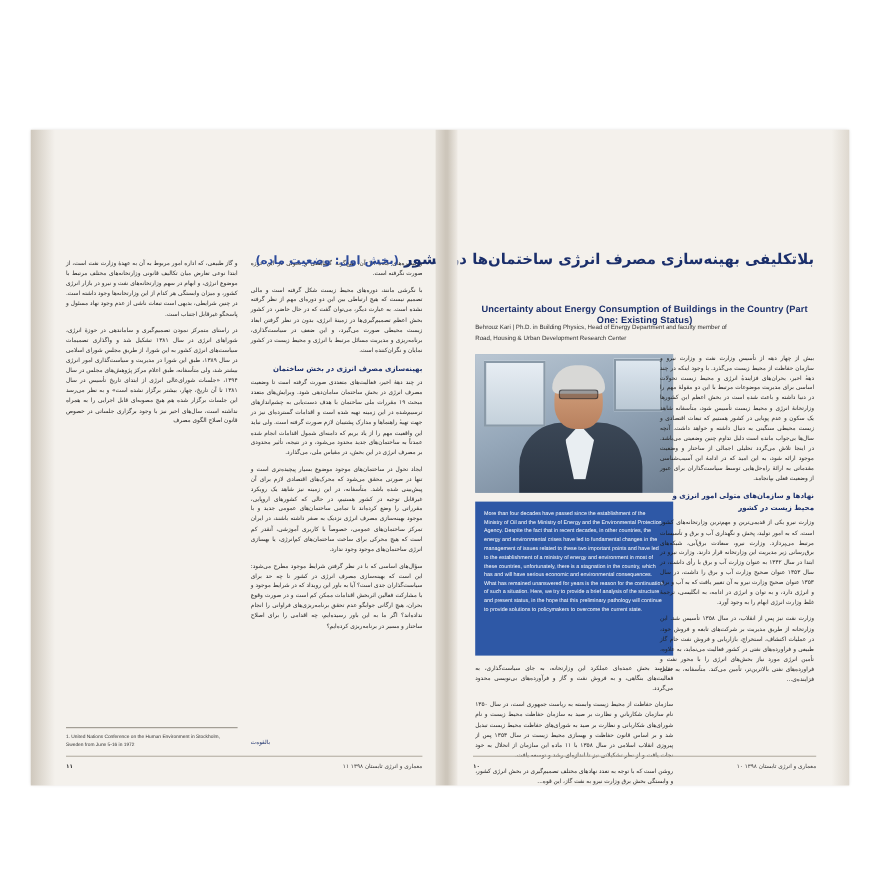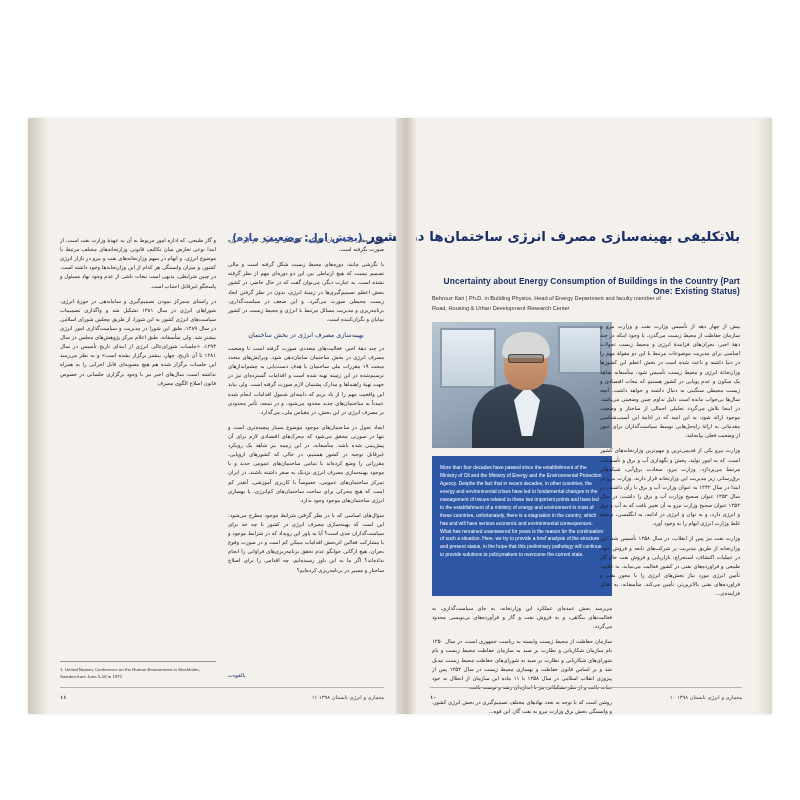--- a/index.html
+++ b/index.html
@@ -103,21 +103,21 @@
     font-size: 6.6px;
     color: #2b2b2b;
     line-height: 1.5;
   }
 
   .title-en {
     position: absolute;
     top: 158px;
     left: 16px;
     right: 16px;
-    text-align: right;
+    text-align: center;
     font-size: 8.4px;
     color: #1b2f6b;
     font-weight: bold;
     letter-spacing: .1px;
   }
   .byline-en {
     position: absolute;
     top: 176px;
     left: 16px;
     right: 80px;
@@ -198,26 +198,26 @@
   .col-text {
     position: absolute;
     direction: rtl;
     text-align: justify;
     font-family: "DejaVu Sans", sans-serif;
     font-size: 5.3px;
     line-height: 1.72;
     color: #1d1d1d;
   }
   .col-head {
-    font-weight: normal;
+    font-weight: bold;
     color: #1b2f6b;
     font-size: 6.4px;
     display: block;
     margin-bottom: 3px;
-    text-align: center;
+    text-align: right;
   }
   .col-text p { margin: 0 0 6px 0; }
 
   .r-col-right { right: 16px; top: 204px; width: 140px; height: 440px; }
   .r-col-left  { left: 16px;  top: 486px; width: 180px; height: 160px; }
 
   
   .l-col-right { right: 14px; top: 118px; width: 156px; height: 516px; }
   .l-col-left  { left: 14px;  top: 118px; width: 156px; height: 516px; }
 
@@ -328,20 +328,21 @@
           <div class="ph-shirt"></div>
           <div class="ph-head"></div>
           <div class="ph-hair"></div>
           <div class="ph-glass"></div>
         </div>
 
         <div class="callout">More than four decades have passed since the establishment of the Ministry of Oil and the Ministry of Energy and the Environmental Protection Agency. Despite the fact that in recent decades, in other countries, the energy and environmental crises have led to fundamental changes in the management of issues related to these two important points and have led to the establishment of a ministry of energy and environment in most of these countries, unfortunately, there is a stagnation in the country, which has and will have serious economic and environmental consequences. What has remained unanswered for years is the reason for the continuation of such a situation. Here, we try to provide a brief analysis of the structure and present status, in the hope that this preliminary pathology will continue to provide solutions to policymakers to overcome the current state.</div>
 
         <div class="col-text r-col-right">
           <p>بیش از چهار دهه از تأسیس وزارت نفت و وزارت نیرو و سازمان حفاظت از محیط زیست می‌گذرد. با وجود اینکه در چند دههٔ اخیر، بحران‌های فزایندهٔ انرژی و محیط زیست تحولات اساسی برای مدیریت موضوعات مرتبط با این دو مقولهٔ مهم را در دنیا داشته و باعث شده است در بخش اعظم این کشورها وزارتخانهٔ انرژی و محیط زیست تأسیس شود، متأسفانه شاهد یک سکون و عدم پویایی در کشور هستیم که تبعات اقتصادی و زیست محیطی سنگینی به دنبال داشته و خواهد داشت. آنچه سال‌ها بی‌جواب مانده است دلیل تداوم چنین وضعیتی می‌باشد. در اینجا تلاش می‌گردد تحلیلی اجمالی از ساختار و وضعیت موجود ارائه شود، به این امید که در ادامهٔ این آسیب‌شناسی مقدماتی به ارائهٔ راه‌حل‌هایی توسط سیاست‌گذاران برای عبور از وضعیت فعلی بپانجامد.</p>
+          <span class="col-head">نهادها و سازمان‌های متولی امور انرژی و محیط زیست در کشور</span>
           <p>وزارت نیرو یکی از قدیمی‌ترین و مهم‌ترین وزارتخانه‌های کشور است، که به امور تولید، پخش و نگهداری آب و برق و تأسیسات مرتبط می‌پردازد. وزارت نیرو، سعادت برق‌آبی، شبکه‌های برق‌رسانی زیر مدیریت این وزارتخانه قرار دارند. وزارت نیرو در ابتدا در سال ۱۳۴۲ به عنوان وزارت آب و برق با رأی داشت، در سال ۱۳۵۳ عنوان صحیح وزارت آب و برق را داشت، در سال ۱۳۵۳ عنوان صحیح وزارت نیرو به آن تغییر یافت که به آب و برق و انرژی دارد، و به توان و انرژی در ادامه، به انگلیسی، ترجمهٔ غلط وزارت انرژی ابهام را به وجود آورد.</p>
           <p>وزارت نفت نیز پس از انقلاب، در سال ۱۳۵۸ تأسیس شد. این وزارتخانه از طریق مدیریت بر شرکت‌های تابعه و فروش خود، در عملیات اکتشاف، استخراج، بازاریابی و فروش نفت خام گاز طبیعی و فراورده‌های نفتی در کشور فعالیت می‌نماید، به علاوه، تأمین انرژی مورد نیاز بخش‌های انرژی را با محور نفت و فراورده‌های نفتی بالاترین‌تر، تأمین می‌کند. متأسفانه، به تقابل فزاینده‌ی...</p>
         </div>
 
         <div class="col-text r-col-left">
           <p>می‌رسد بخش عمده‌ای عملکرد این وزارتخانه، به جای سیاست‌گذاری، به فعالیت‌های بنگاهی، و به فروش نفت و گاز و فرآورده‌های بی‌نویسی محدود می‌گردد.</p>
           <p>سازمان حفاظت از محیط زیست وابسته به ریاست جمهوری است، در سال ۱۳۵۰ نام سازمان شکارباني و نظارت بر صید به سازمان حفاظت محیط زیست و نام شورای‌های شکاربانی و نظارت بر صید به شورای‌های حفاظت محیط زیست تبدیل شد و بر اساس قانون حفاظت و بهسازی محیط زیست در سال ۱۳۵۳ پس از پیروزی انقلاب اسلامی در سال ۱۳۵۸ با ۱۱ ماده این سازمان از انحلال به خود نجات یافت و از نظر تشکیلاتی نیز تا اندازه‌ای رشد و توسعه یافت.</p>
           <p>روشن است که با توجه به تعدد نهادهای مختلف تصمیم‌گیری در بخش انرژی کشور، و وابستگی بخش برق وزارت نیرو به نفت گاز، این قوه...</p>
         </div>
 

